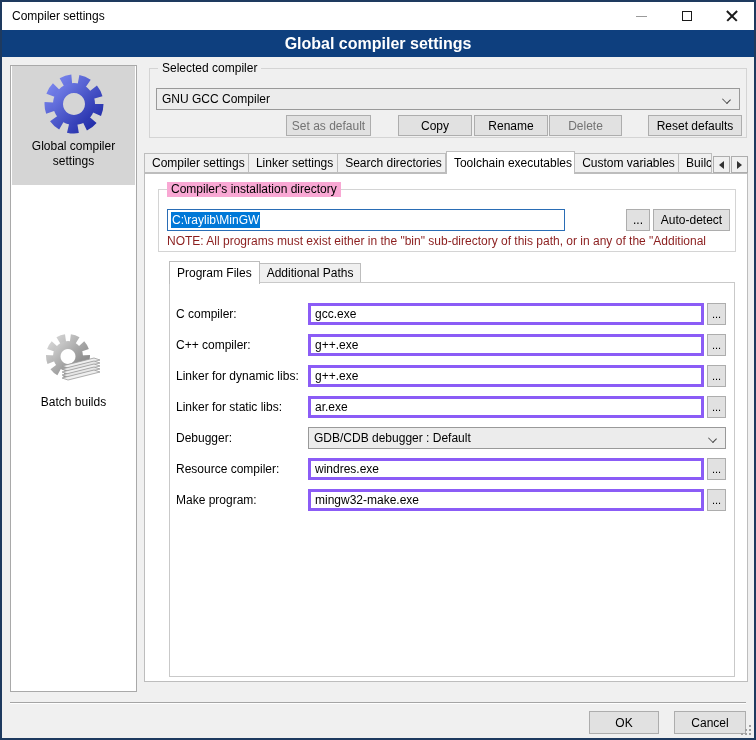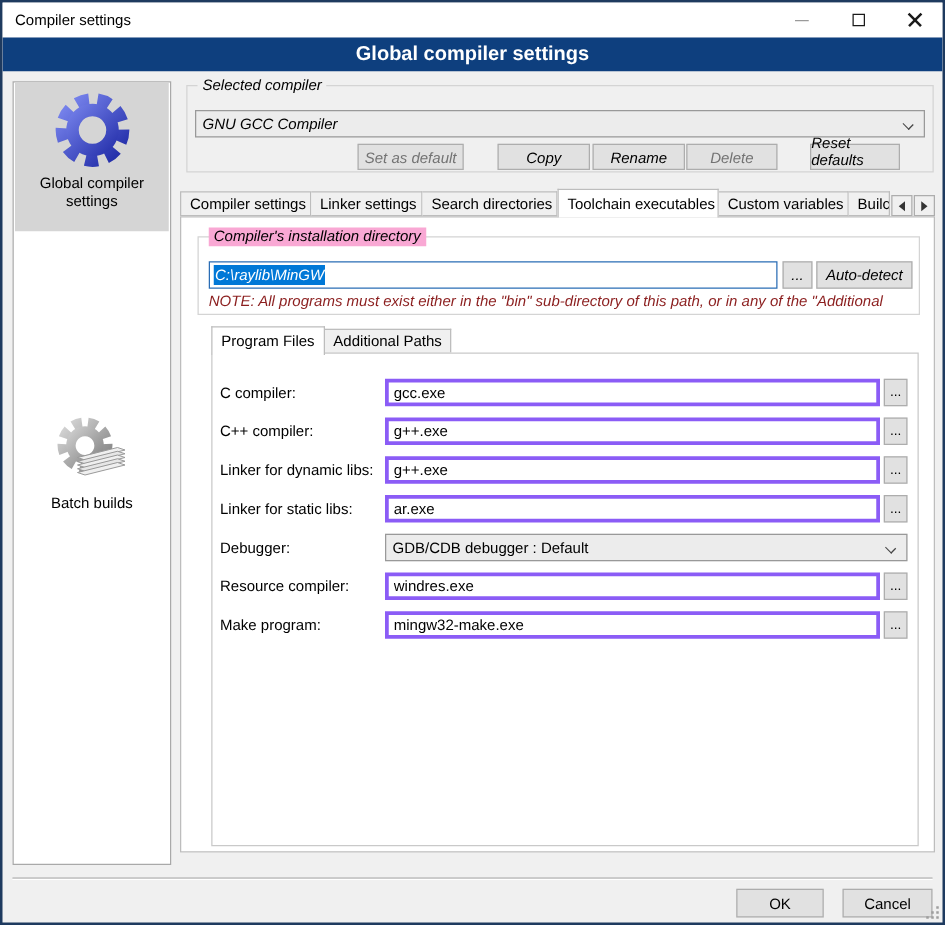--- a/index.html
+++ b/index.html
@@ -32,21 +32,21 @@
              border:1px solid #a9a9a9; }
   .side-item { position:absolute; left:1px; right:1px; text-align:center; padding-top:6px; }
   .side-item .icon { display:block; margin:0 auto 3px auto; width:64px; height:64px; }
   .side-item .lbl { display:block; line-height:15px; padding:0 4px; }
   .side-item.sel { background:#d5d5d5; }
   .item-1 { top:0; height:119px; }
   .item-2 { top:124px; height:100px; }
   .item-3 { top:250px; height:100px; padding-top:12px; }
 
   
-  .groupbox { position:absolute; border:1px solid #d4d4d4;font-style:italic; }
+  .groupbox { position:absolute; border:1px solid #d4d4d4; }
   .groupbox > .legend { position:absolute; top:-8px; left:8px; padding:0 4px; line-height:15px; }
   .on-gray > .legend { background:#f0f0f0; }
   .on-white > .legend { background:#f9a8d4; }
 
   
   .btn { display:flex; align-items:center; justify-content:center; background:#e1e1e1;
          border:1px solid #adadad; font-size:12px; color:#000; cursor:default; }
   .btn.disabled { color:#737373; }
   .combo { background:#ececec; border:1px solid #999; display:flex; align-items:center;
            padding-left:5px; position:relative; }
@@ -57,21 +57,21 @@
          font-size:12px; padding:0 4px; color:#000; }
 
   
   .selcomp { left:147px; top:66px; width:598px; height:70px; }
   .selcomp .combo { position:absolute; left:6px; top:19px; right:6px; height:22px; }
   .sc-btn { position:absolute; top:46px; height:21px; }
   .b-default { left:136px; width:85px; }
   .b-copy    { left:248px; width:74px; }
   .b-rename  { left:324px; width:74px; }
   .b-delete  { left:399px; width:73px; }
-  .b-reset   { left:498px; width:72px;align-items:flex-end; }
+  .b-reset   { left:498px; width:94px; }
 
   
   .tabstrip { position:absolute; left:142px; top:150px; width:604px; height:21px;
               display:flex; align-items:flex-end; }
   .tab { height:20px; background:#f0f0f0; border:1px solid #bdbdbd; border-left-width:0;
          display:flex; align-items:center; padding:0 7px; white-space:nowrap; overflow:hidden; }
   .tab:first-child { border-left-width:1px; }
   .tab.active { height:23px; background:#fff; border-left-width:1px; border-bottom:none;
                 margin-bottom:-1px; position:relative; z-index:3; }
   .tab.clipped { width:34px; padding-right:0; }
@@ -81,21 +81,21 @@
   .tri-l { width:0; height:0; border-top:4px solid transparent; border-bottom:4px solid transparent;
            border-right:5px solid #333; }
   .tri-r { width:0; height:0; border-top:4px solid transparent; border-bottom:4px solid transparent;
            border-left:5px solid #333; }
 
   
   .tabpage { position:absolute; left:142px; top:171px; width:604px; height:509px;
              background:#fff; border:1px solid #bdbdbd; z-index:1; }
 
   .dirgroup { left:13px; top:15px; width:578px; height:63px; }
-  .dir-input { position:absolute; left:8px; top:19px; width:455px; height:22px; background:#fff;
+  .dir-input { position:absolute; left:8px; top:19px; width:398px; height:22px; background:#fff;
                border:1px solid #2a6db5; display:flex; align-items:center; padding-left:3px;
                overflow:hidden; }
   .dir-input .selection { background:#0078d7; color:#fff; padding:1px 1px; white-space:pre; }
   .dir-browse { position:absolute; left:467px; top:19px; width:24px; height:22px; }
   .dir-auto   { position:absolute; left:494px; top:19px; width:77px; height:22px; }
   .note { position:absolute; left:8px; top:44px; right:4px; color:#8b1e1e; white-space:nowrap;
           overflow:hidden; }
 
   
   .subtabs { position:absolute; left:24px; top:87px; height:22px; display:flex; align-items:flex-end; }

